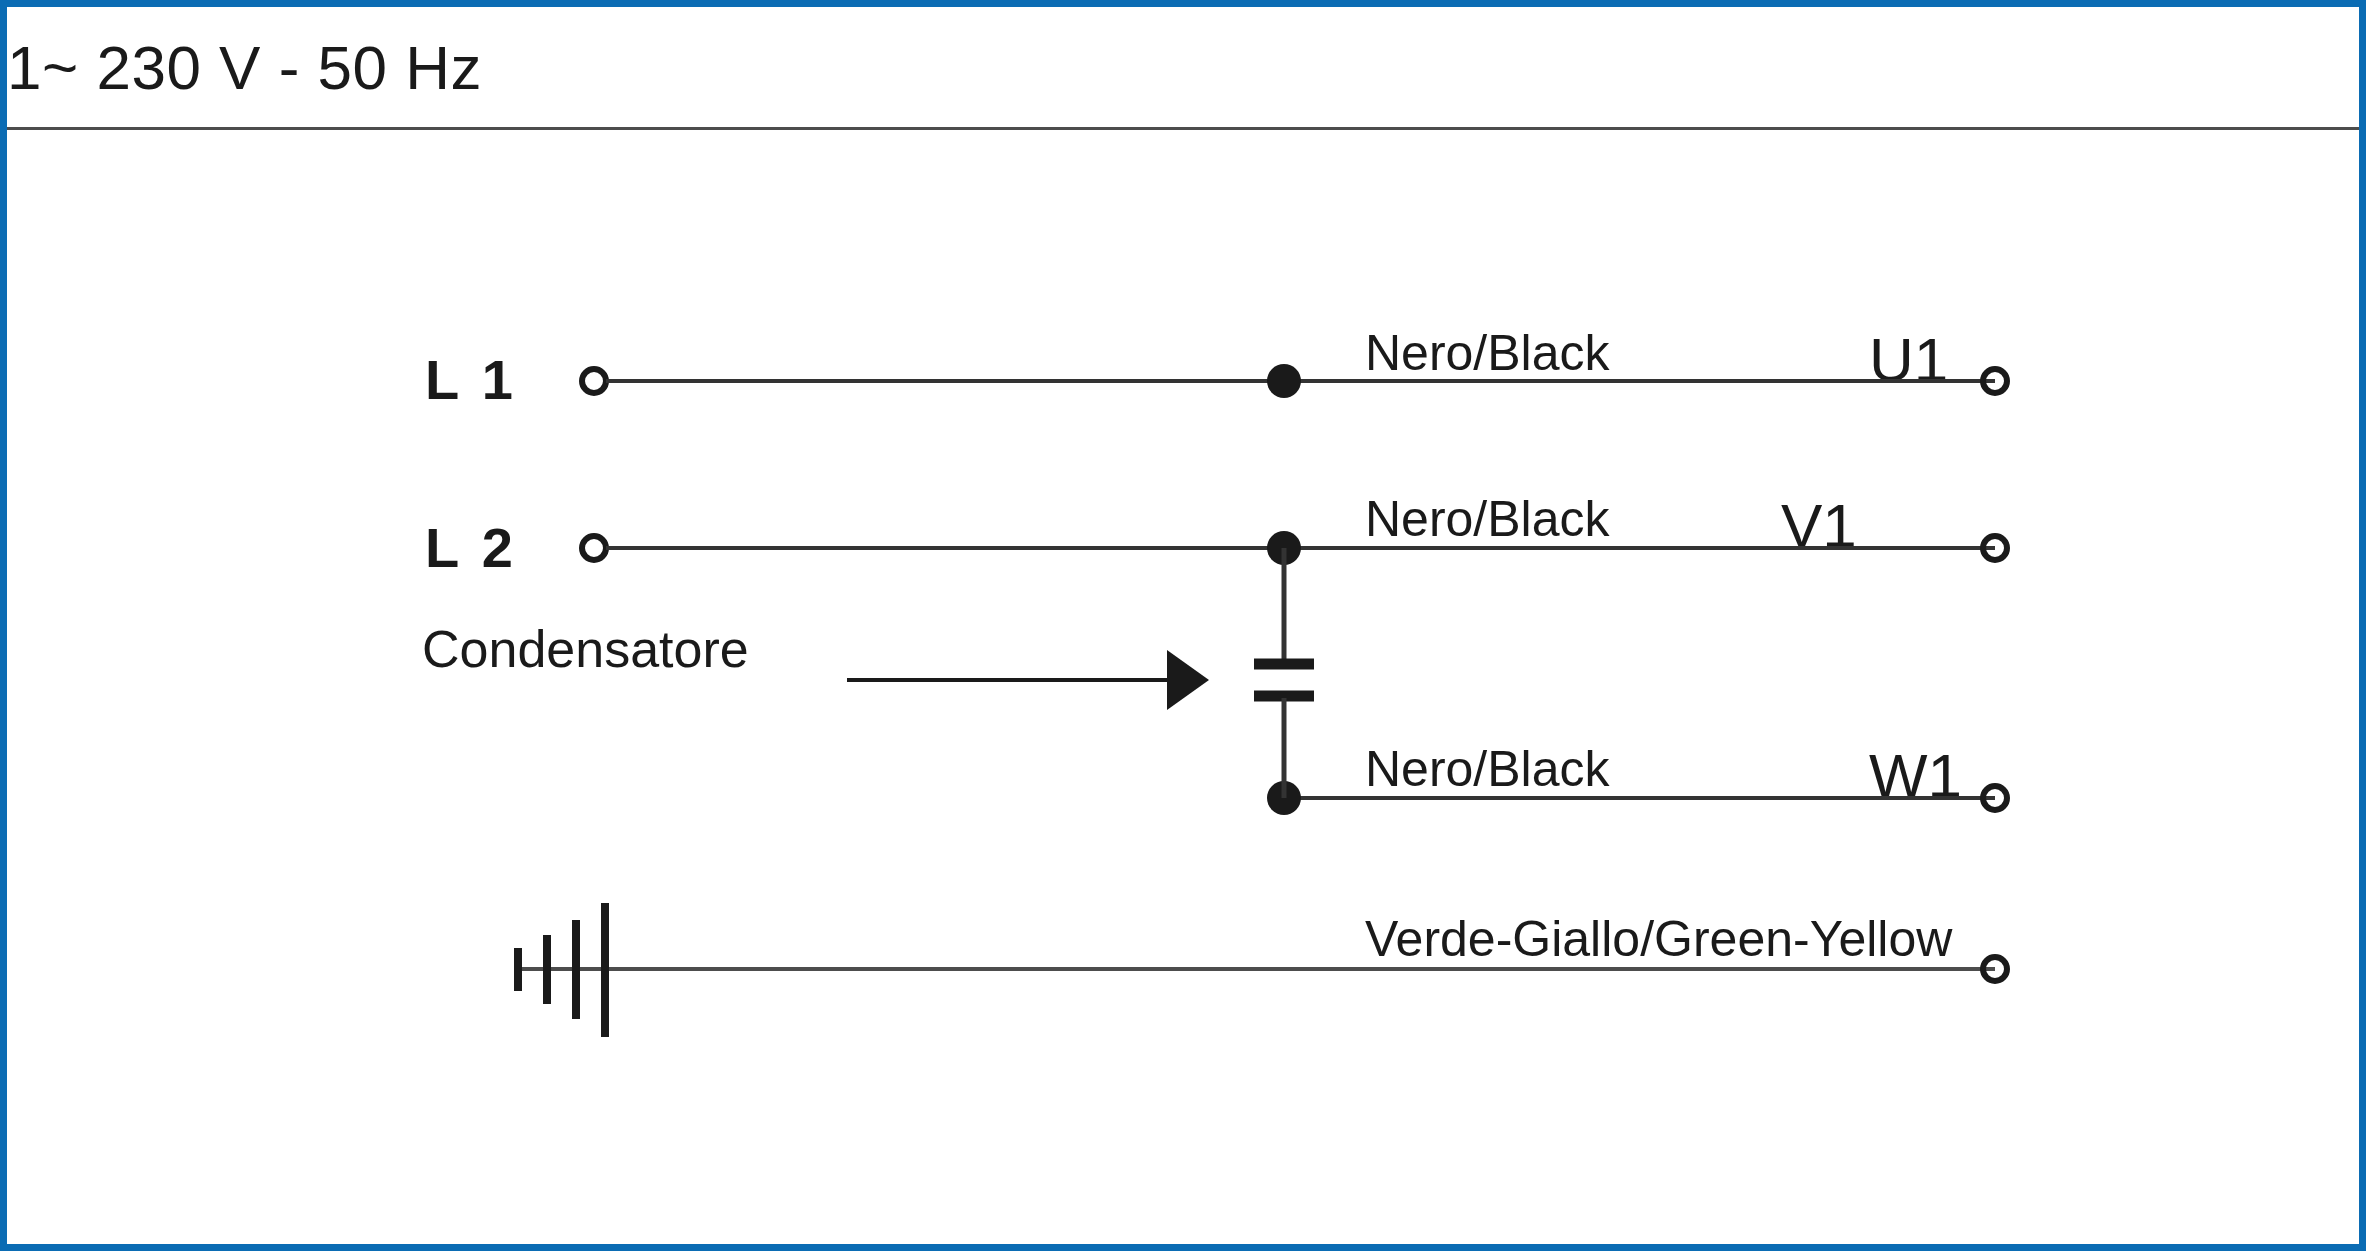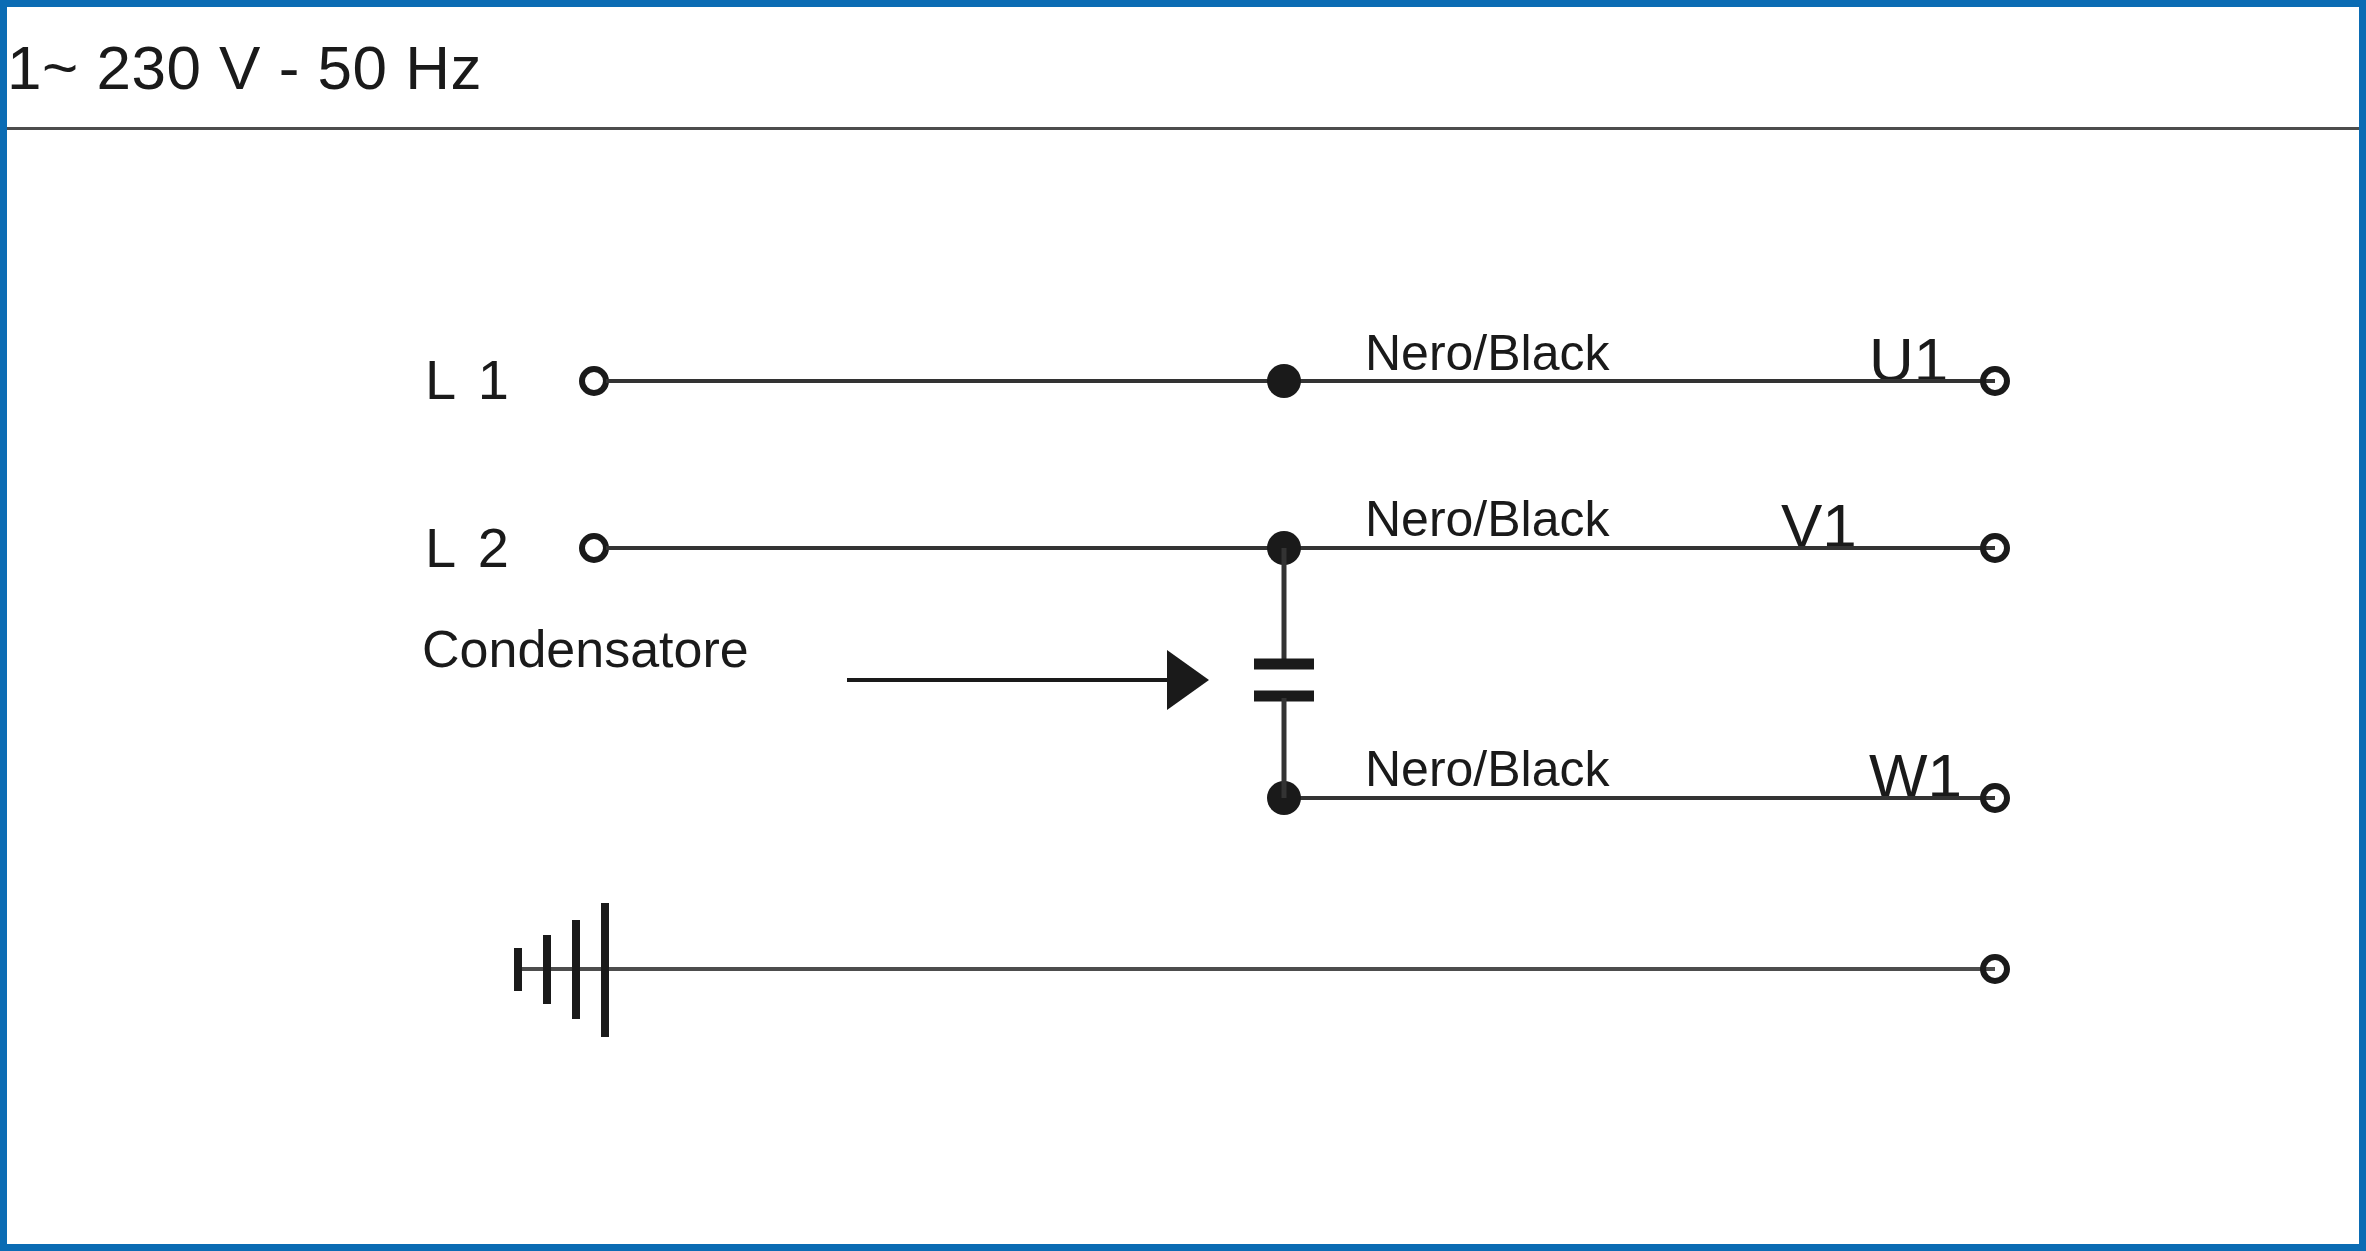--- a/index.html
+++ b/index.html
@@ -46,21 +46,21 @@
     height: 1237px;
   }
   .lbl {
     position: absolute;
     color: #1a1a1a;
     white-space: nowrap;
     font-family: "Liberation Sans", sans-serif;
   }
   .phase-label {
     font-size: 56px;
-    font-weight: normal;
+    font-weight: bold;
     letter-spacing: 4px;
   }
   .wire-label {
     font-size: 50px;
     text-align: right;
   }
   .term-label {
     font-size: 62px;
   }
   .cap-label {
@@ -85,20 +85,21 @@
 
   <div class="lbl wire-label" style="left:1358px; top:317px;">Nero/Black</div>
   <div class="lbl term-label" style="left:1862px; top:317px;">U1</div>
 
   <div class="lbl wire-label" style="left:1358px; top:483px;">Nero/Black</div>
   <div class="lbl term-label" style="left:1774px; top:483px;">V1</div>
 
   <div class="lbl wire-label" style="left:1358px; top:733px;">Nero/Black</div>
   <div class="lbl term-label" style="left:1862px; top:733px;">W1</div>
 
+  <div class="lbl wire-label" style="left:1358px; top:903px;">Verde-Giallo/Green-Yellow</div>
 
   <svg id="canvas" viewBox="0 0 2352 1237">
 
     <g>
       <circle cx="587" cy="374" r="12" fill="none" stroke="#1a1a1a" stroke-width="6"></circle>
       <line x1="599" y1="374" x2="1988" y2="374" stroke="#333333" stroke-width="4"></line>
       <circle cx="1277" cy="374" r="17" fill="#1a1a1a"></circle>
       <circle cx="1988" cy="374" r="12" fill="none" stroke="#1a1a1a" stroke-width="6"></circle>
     </g>
 

